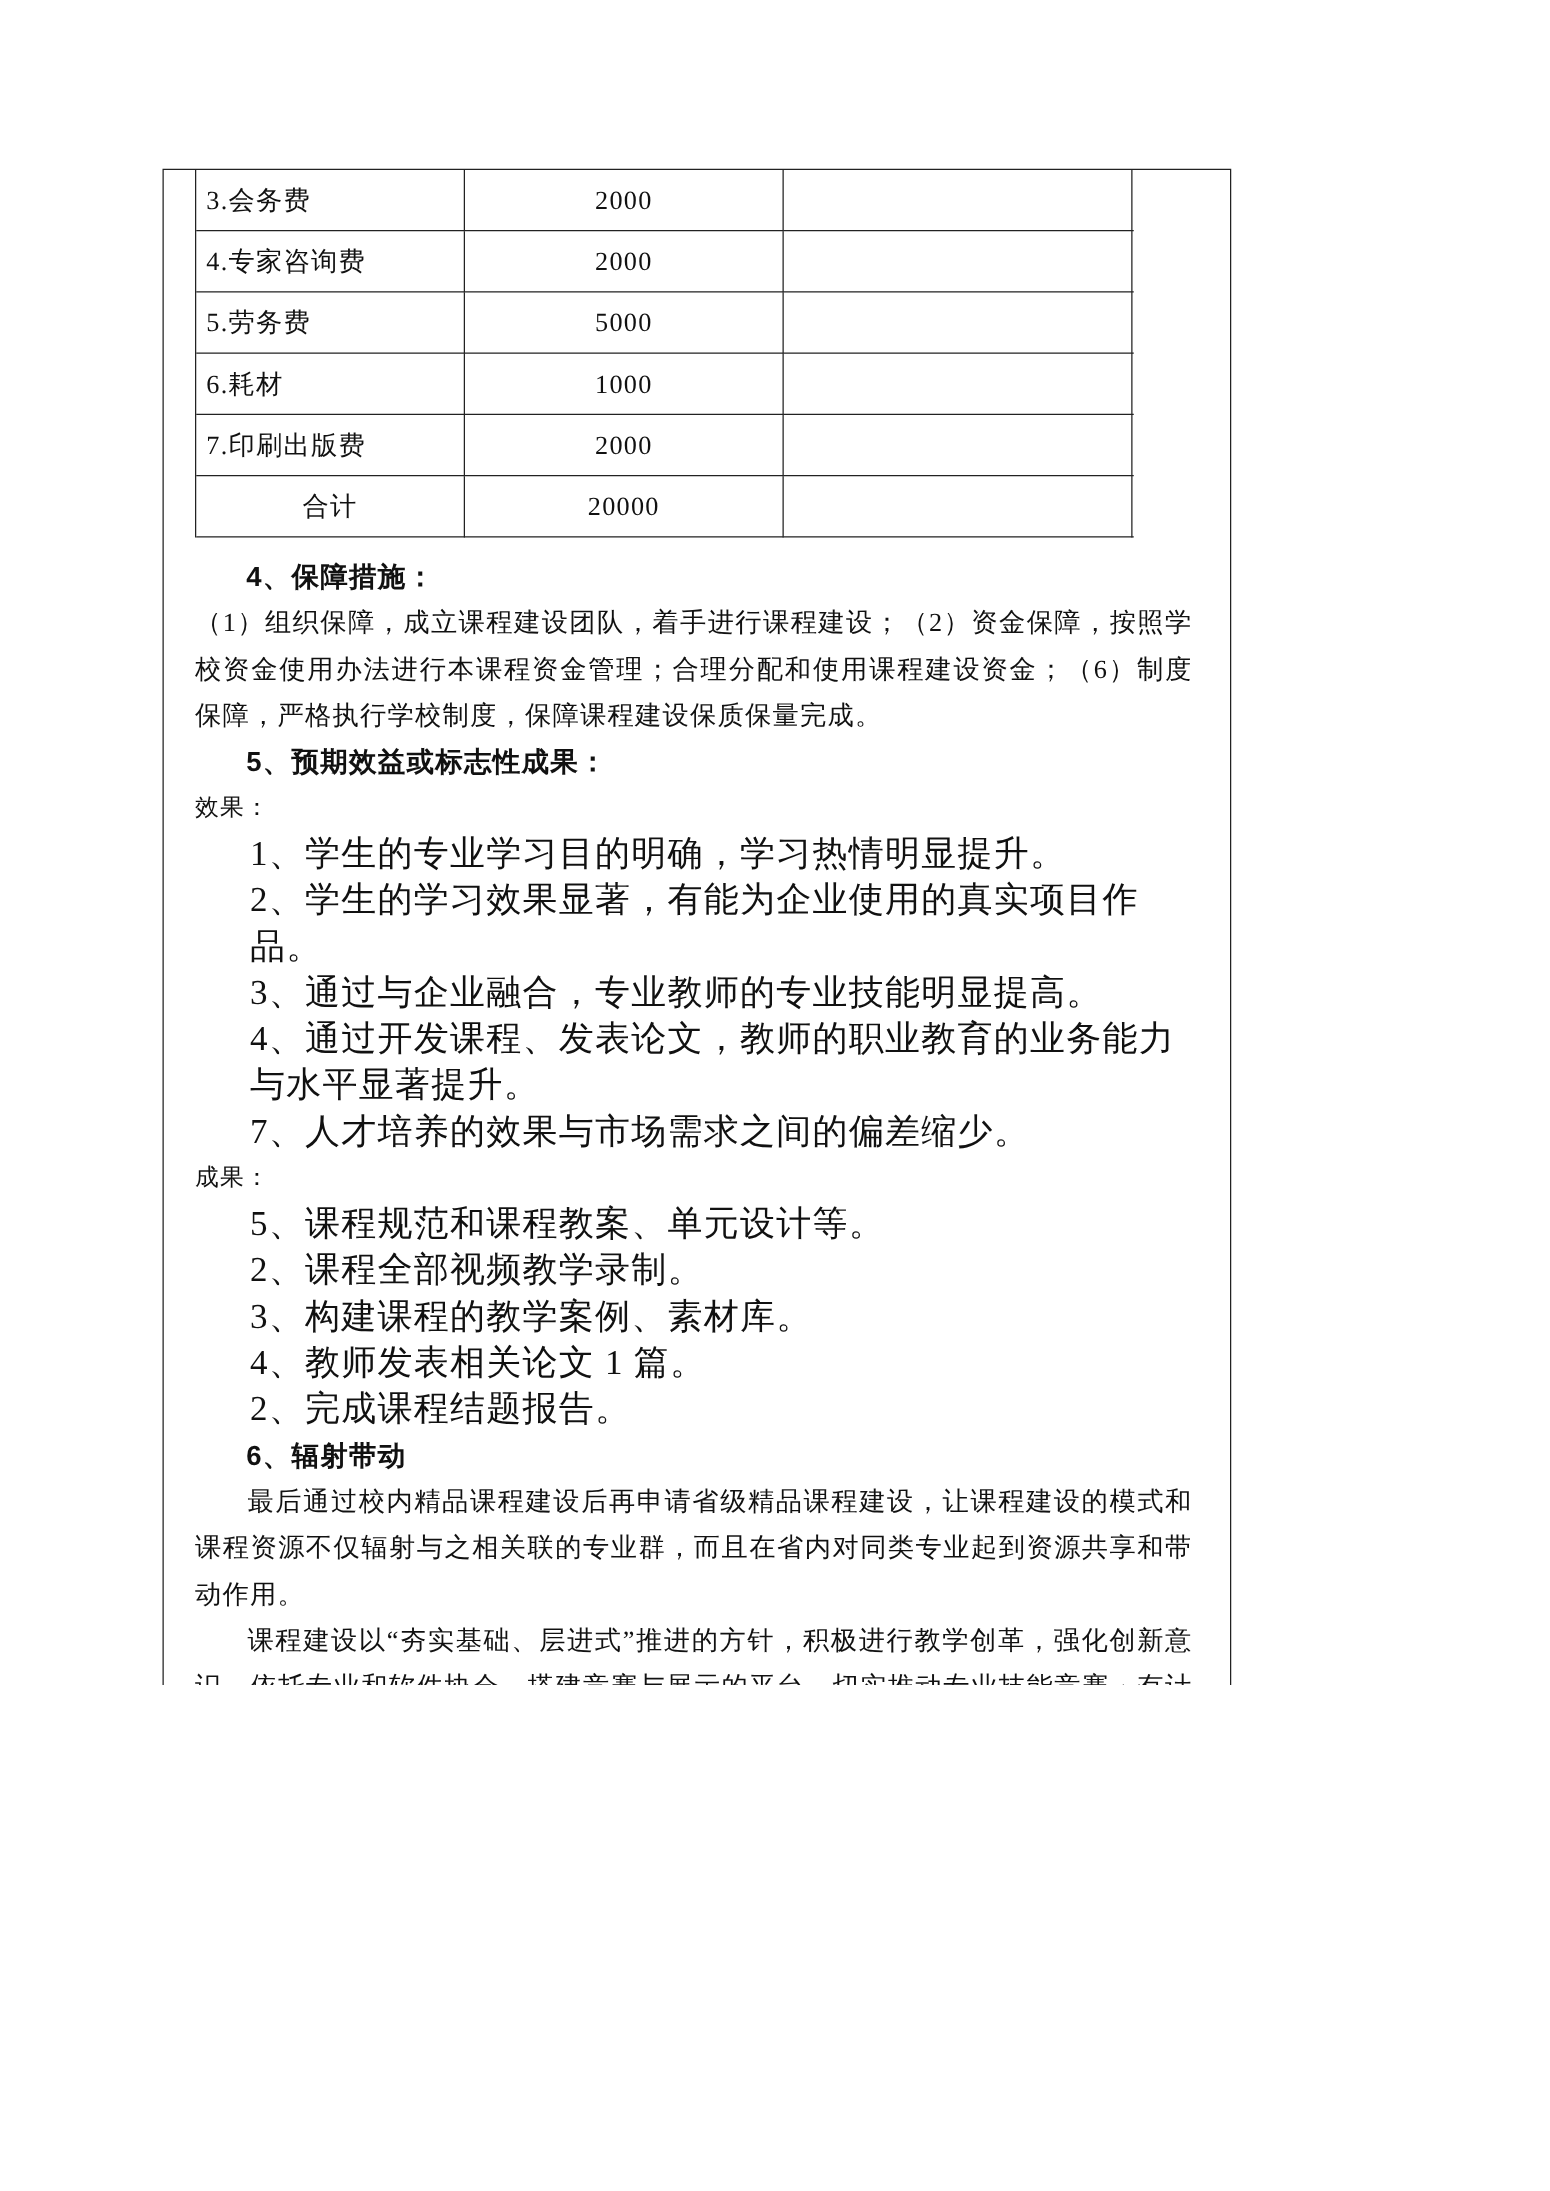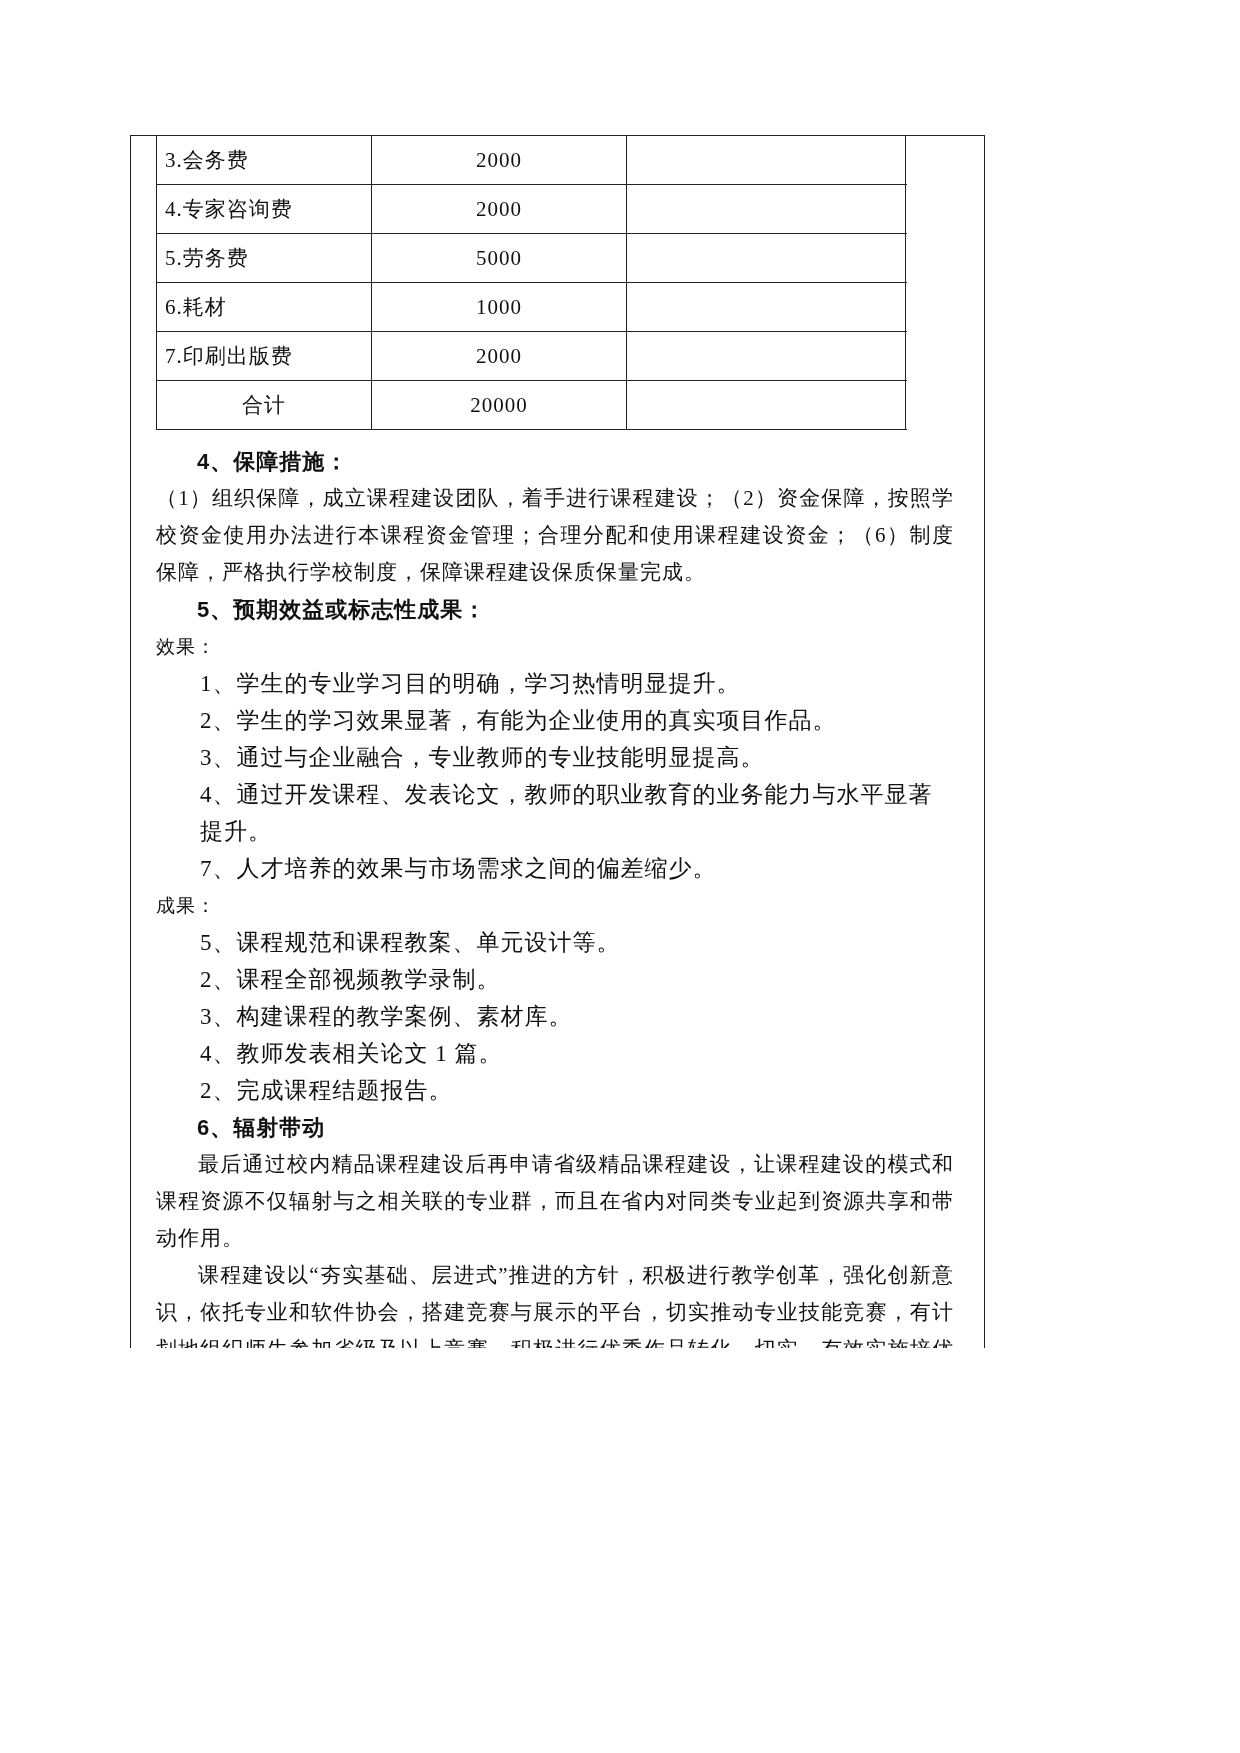--- a/index.html
+++ b/index.html
@@ -66,21 +66,21 @@
     margin-left: 41px;
   }
   .para {
     font-size: 21px;
     line-height: 37px;
     letter-spacing: 1px;
     text-align: justify;
   }
   .para.indent { text-indent: 2em; }
   .list-item {
-    font-size: 23px;
+    font-size: 28px;
     line-height: 37px;
     letter-spacing: 1px;
     padding-left: 44px;
   }
   .page-number {
     position: absolute;
     left: 876px;
     top: 1344px;
     font-size: 20px;
     letter-spacing: 1px;

